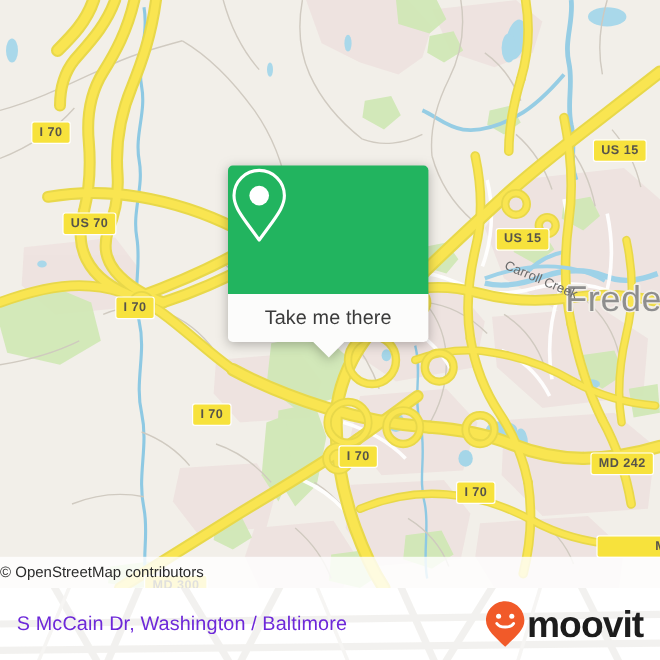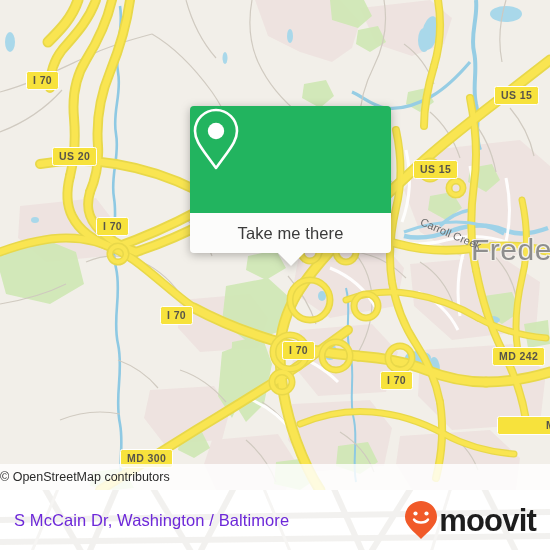--- a/index.html
+++ b/index.html
@@ -26,20 +26,21 @@
     border-radius:2.5px;
     color:#57544a;
     font-size:10.5px;
     font-weight:bold;
     letter-spacing:.4px;
     line-height:1;
     padding:3.2px 6px 3.8px 6px;
     white-space:nowrap;
     box-sizing:border-box;
     font-family:"Liberation Sans","DejaVu Sans",sans-serif;
+    margin-top:30px;
   }
 
   
   .city-label{
     position:absolute;
     color:#8e8e8e;
     font-size:30px;
     font-weight:400;
     letter-spacing:.5px;
     white-space:nowrap;
@@ -62,22 +63,22 @@
     background:rgba(255,255,255,.82);
     color:#2b2b2b;
     font-size:12.5px;
     line-height:26px;
     box-sizing:border-box;
     white-space:nowrap;
   }
 
   
   #callout{
-    position:absolute;left:190px;top:106px;
-    width:201px;
+    position:absolute;left:190px;top:138px;
+    width:167px;
     border-radius:4px;
     filter:drop-shadow(0 2px 5px rgba(0,0,0,.28));
   }
   #callout-top{
     background:#22b45f;
     border-radius:4px 4px 0 0;
     height:107px;
     display:flex;align-items:center;justify-content:center;
   }
   #callout-bottom{
@@ -362,21 +363,21 @@
           <circle cx="310" cy="252" r="9"></circle>
           <circle cx="118" cy="254" r="8"></circle>
           <circle cx="282" cy="382" r="10"></circle>
         </g>
 
         <path d="M404,232 C420,226 438,222 456,222 C474,222 490,226 504,234" stroke="#9ed2e8" stroke-width="3.2" fill="none"></path>
       </g>
     </svg>
 
     <div class="shield" style="left:26px;top:71px;">I 70</div>
-    <div class="shield" style="left:52px;top:147px;">US 20</div>
+    <div class="shield" style="left:52px;top:147px;">US 70</div>
     <div class="shield" style="left:96px;top:217px;">I 70</div>
     <div class="shield" style="left:160px;top:306px;">I 70</div>
     <div class="shield" style="left:282px;top:341px;">I 70</div>
     <div class="shield" style="left:380px;top:371px;">I 70</div>
     <div class="shield" style="left:120px;top:449px;">MD 300</div>
     <div class="shield" style="left:494px;top:86px;">US 15</div>
     <div class="shield" style="left:413px;top:160px;">US 15</div>
     <div class="shield" style="left:492px;top:347px;">MD 242</div>
     <div class="shield" style="left:497px;top:416px;padding-left:48px;">MD 85</div>
 

